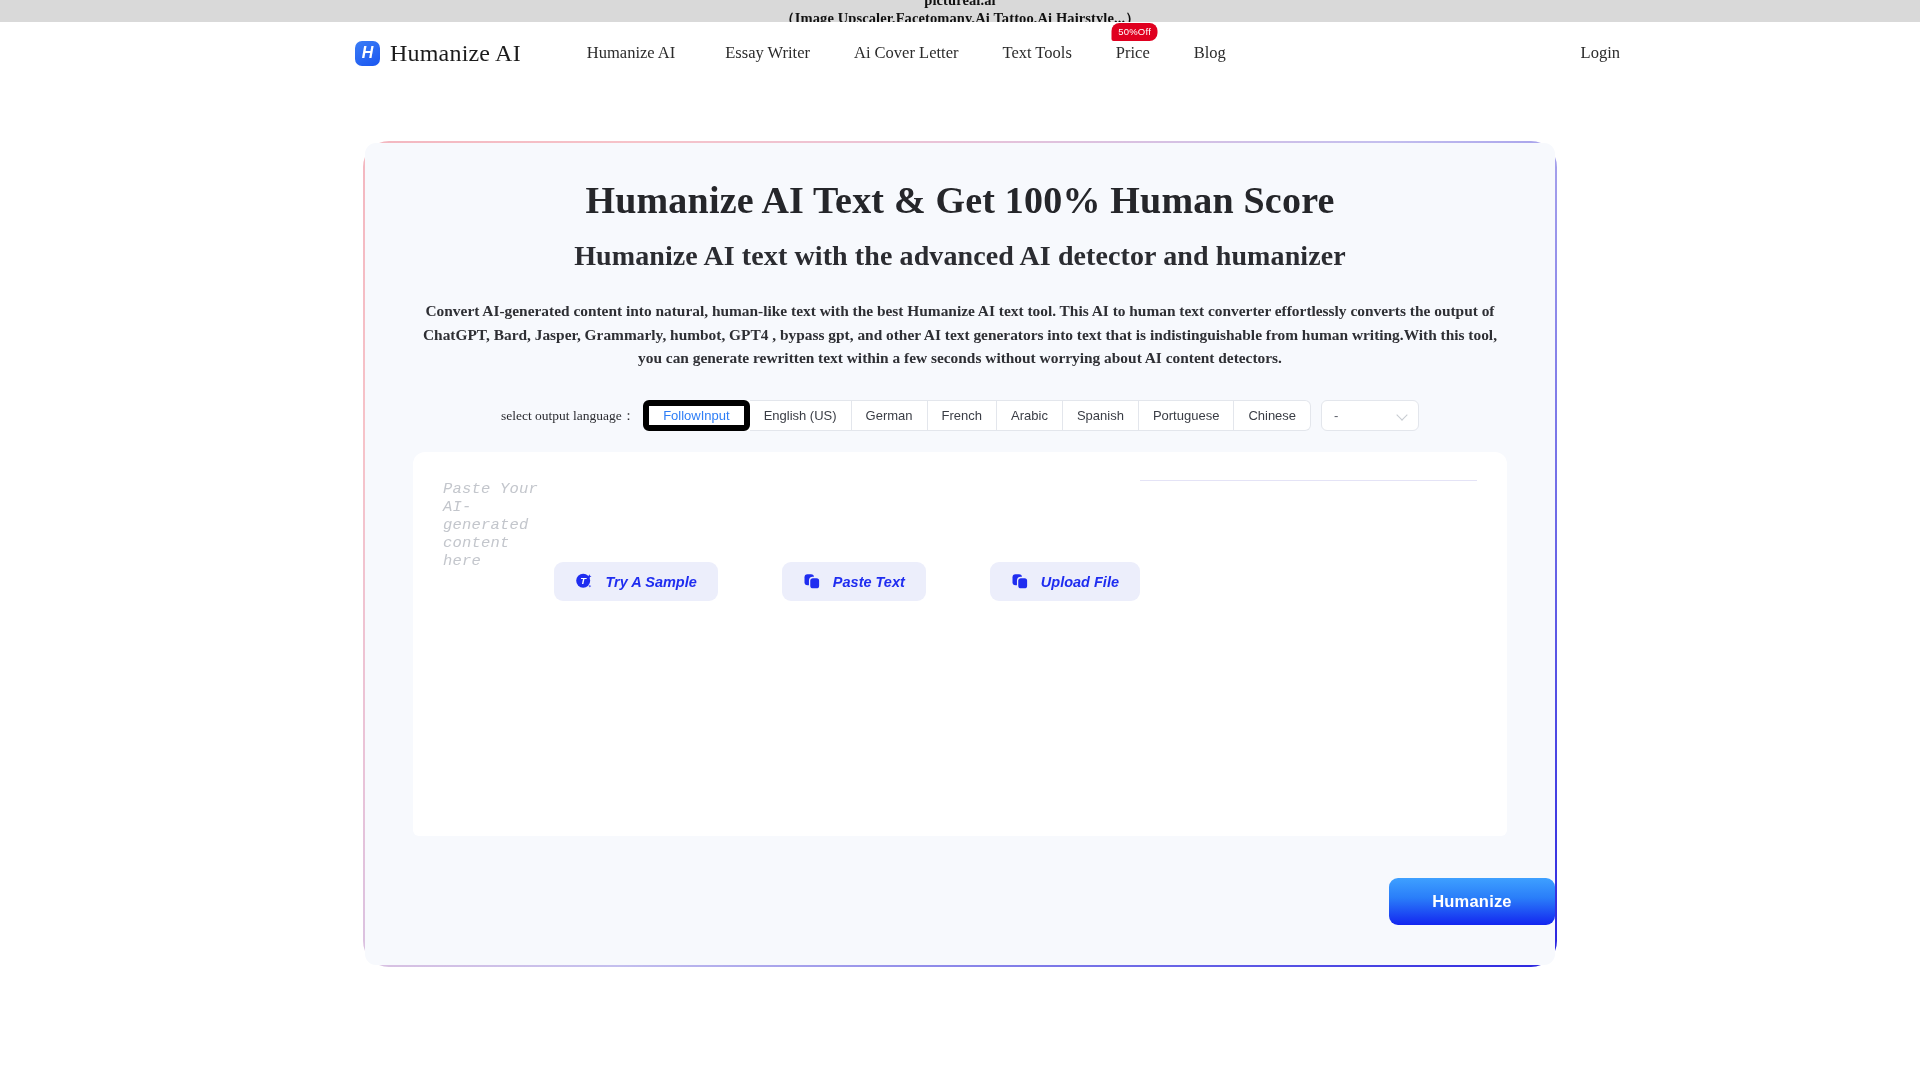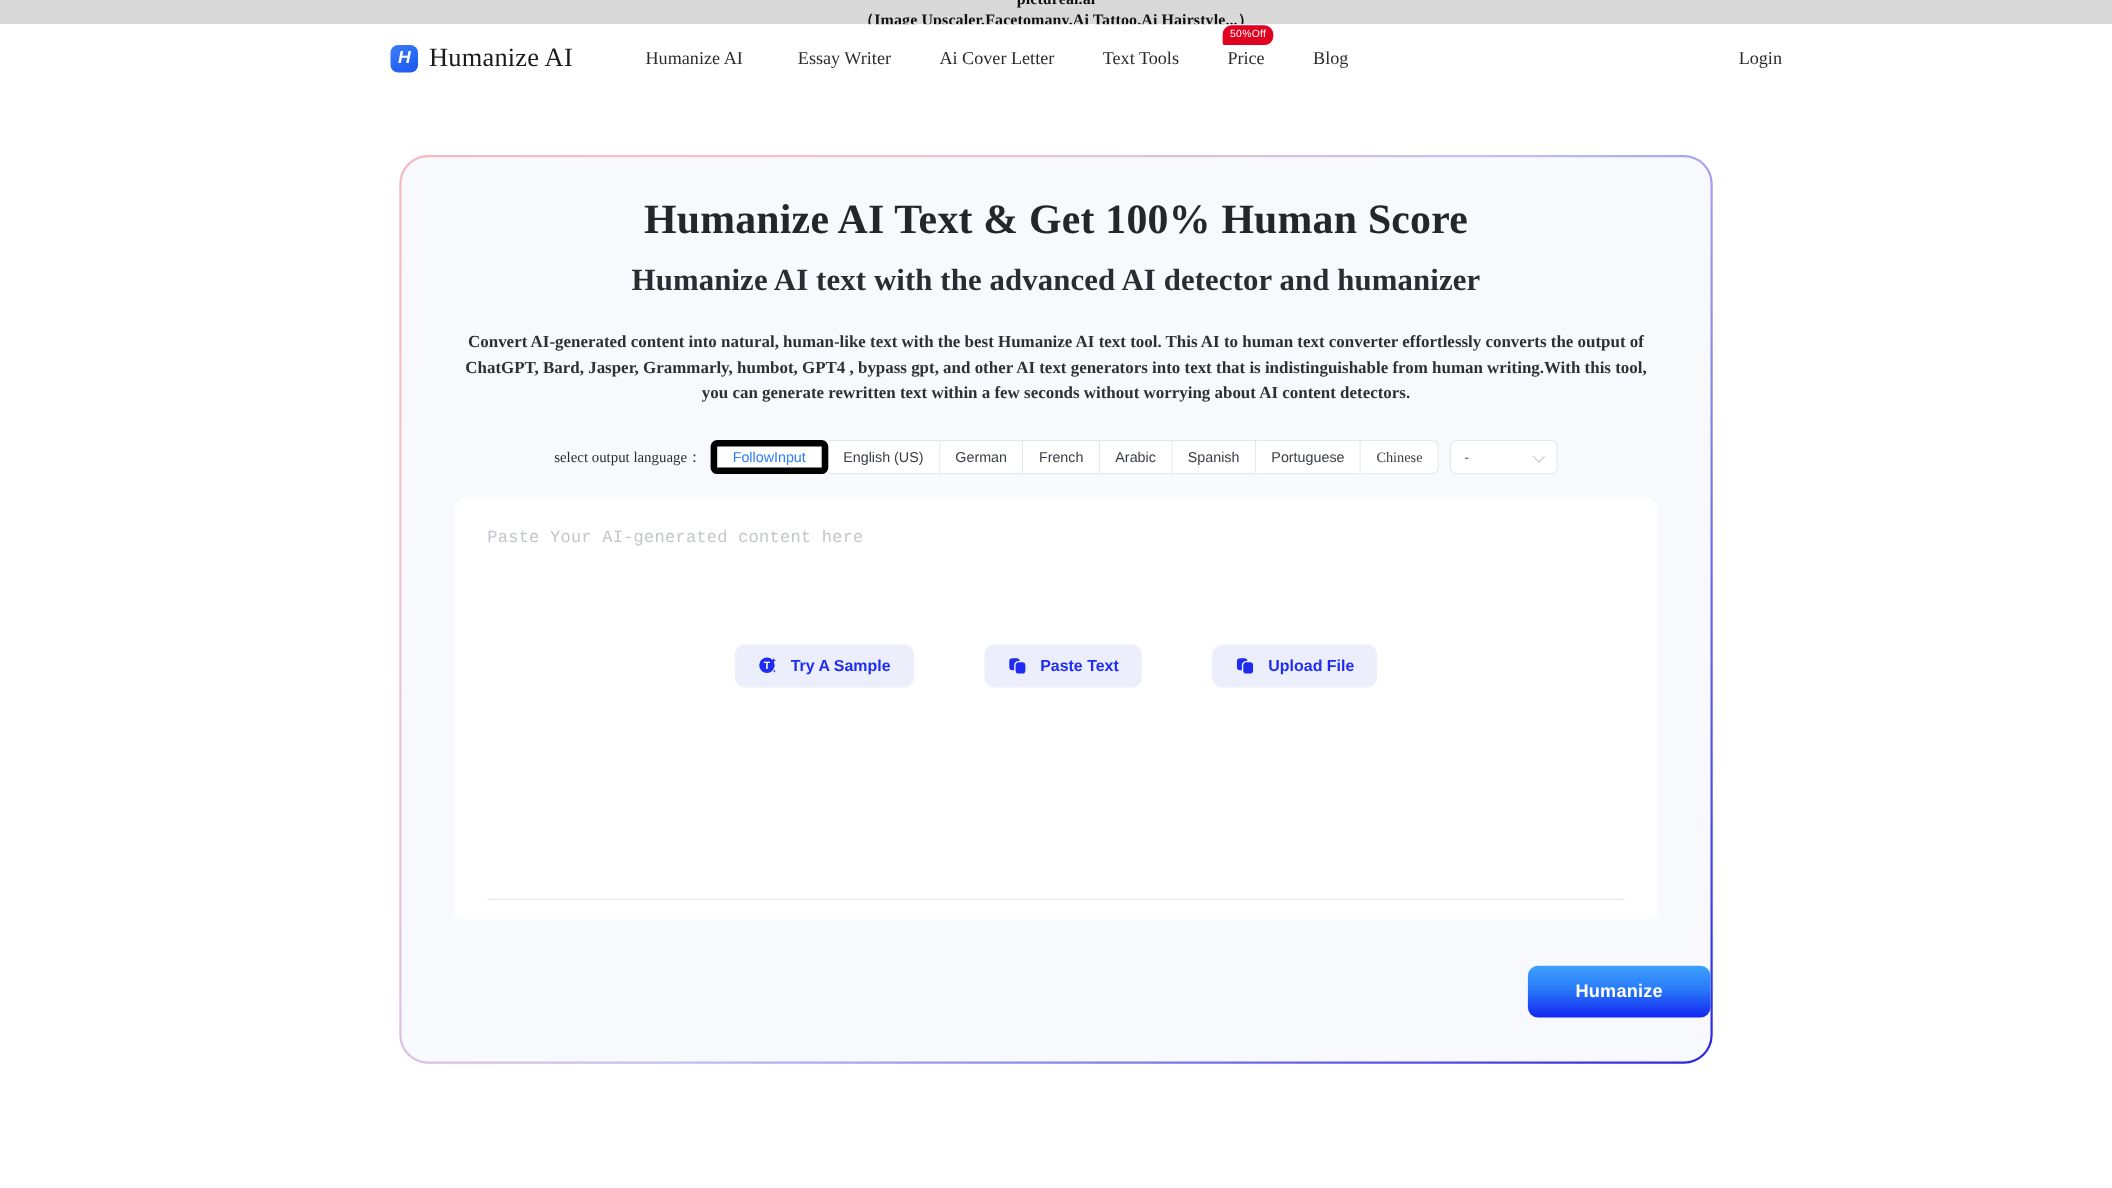--- a/index.html
+++ b/index.html
@@ -111,21 +111,21 @@
   .hero-card {
     position: relative;
     width: 1194px;
     border-radius: 26px;
     padding: 2px;
     background: linear-gradient(133deg,
         #f3b7c0 0%, #f6c3c9 14%, #e9c3d8 30%,
         #c4bfee 52%, #7d79e8 74%, #2a25e0 100%);
   }
   .hero-inner {
-    border-radius: 24px;
+    border-radius: 11px;
     background: #f7f9fd;
     padding: 36px 0 40px 0;
   }
 
   
   h1.hero-title {
     text-align: center;
     font-family: "Liberation Serif", serif;
     font-weight: 700;
     font-size: 38px;
@@ -182,21 +182,21 @@
     background: #ffffff;
     border: 1px solid #e3e6ec;
     border-left: none;
     font-family: "Liberation Sans", sans-serif;
     font-size: 13px;
     color: #3a3d45;
     white-space: nowrap;
     cursor: pointer;
   }
   .lang-btn.first { border-left: 1px solid #e3e6ec; border-radius: 6px 0 0 6px; }
-  .lang-btn.last  { border-radius: 0 6px 6px 0; font-family: Liberation Serif, serif; }
+  .lang-btn.last  { border-radius: 0 6px 6px 0; }
   .lang-btn.active {
     color: #2d7df6;
     border: 6px solid #000000;
     border-radius: 6px;
     position: relative;
     z-index: 2;
   }
   .lang-select {
     height: 31px;
     min-width: 98px;
@@ -231,21 +231,22 @@
 
   
   .editor-card {
     width: 1094px;
     margin: 21px auto 0 auto;
     background: #ffffff;
     border-radius: 12px 12px 6px 6px;
     padding: 22px 30px 18px 30px;
     min-height: 384px;
     display: flex;
-    flex-direction: column;
+    flex-direction: row;
+    font-style: italic;
   }
   .editor-placeholder {
     font-family: "Liberation Mono", monospace;
     font-size: 15.5px;
     color: #c3c6cc;
     letter-spacing: .2px;
     margin-top: 6px;
   }
   .action-row {
     display: flex;

